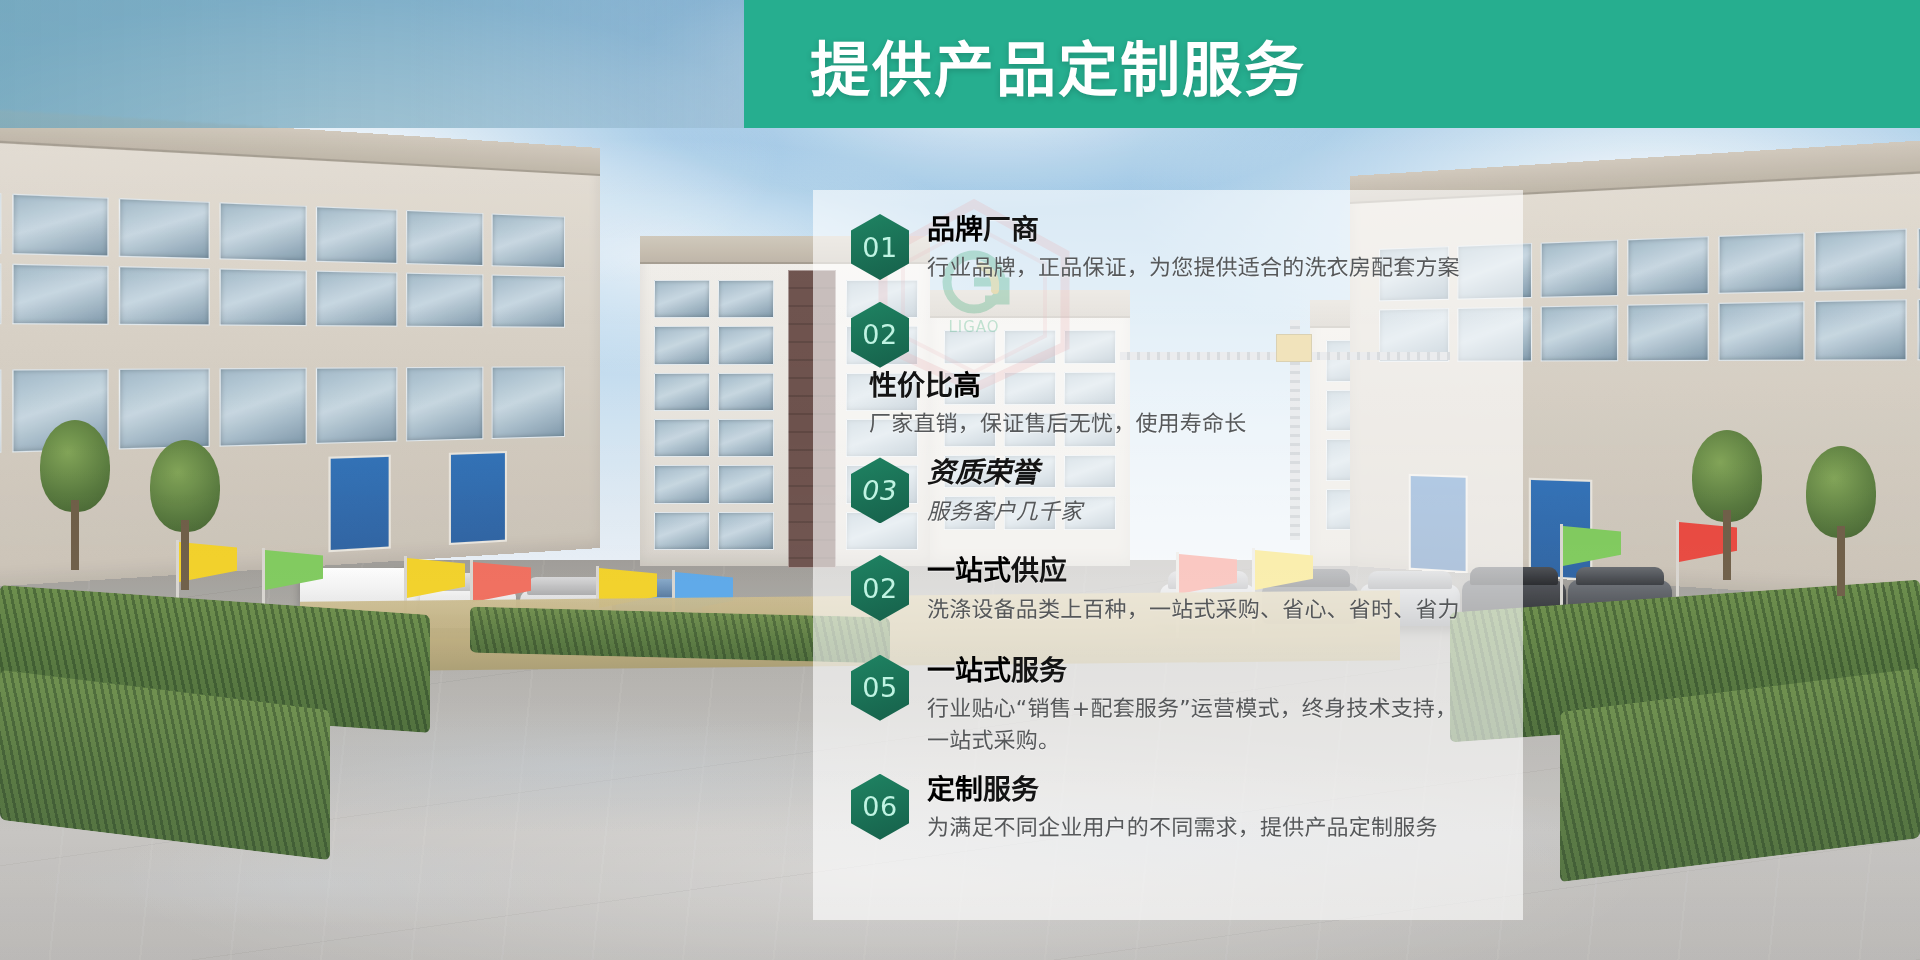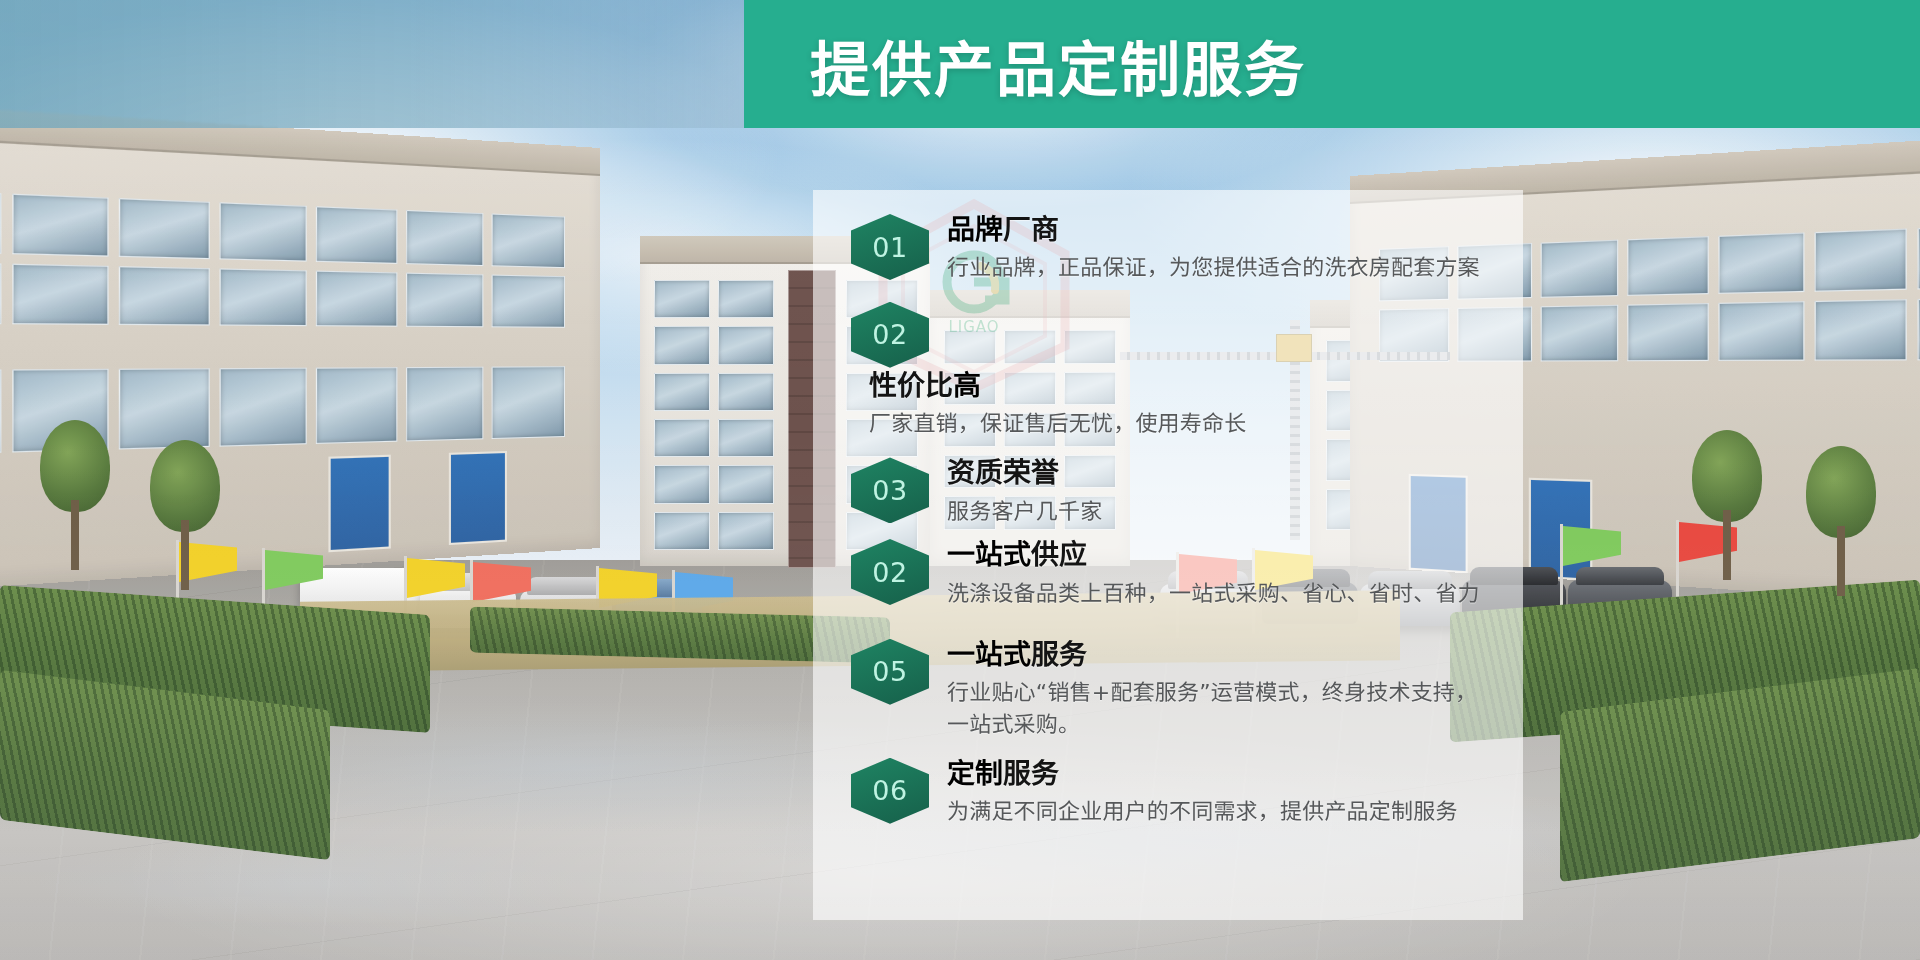--- a/index.html
+++ b/index.html
@@ -215,21 +215,21 @@
     position: relative;
     display: flex;
     align-items: flex-start;
     margin-bottom: 18px;
   }
   .item:last-child { margin-bottom: 0; }
 
   .hex {
     position: relative;
     flex: 0 0 auto;
-    width: 78px; height: 66px;
+    width: 58px; height: 66px;
     margin-top: 2px;
     clip-path: polygon(50% 0%, 100% 25%, 100% 75%, 50% 100%, 0% 75%, 0% 25%);
     background: linear-gradient(160deg, #1f8463 0%, #16604a 100%);
     display:flex; align-items:center; justify-content:center;
     color:#bff3e2;
     font-size: 27px;
     font-weight: 400;
     letter-spacing: .5px;
     font-family: "DejaVu Sans", "Liberation Sans", sans-serif;
   }
@@ -253,21 +253,21 @@
     font-size: 22px;
     line-height: 1.42;
     color: #56585a;
     letter-spacing: .2px;
     text-shadow: 0 1px 1px rgba(255,255,255,.5);
   }
 
   
   .item.i1 { margin-bottom: 16px; }
   .item.i2 { margin-bottom: 16px; flex-direction: column; }
-  .item.i3 { margin-bottom: 10px; }
+  .item.i3 { margin-bottom: 26px; font-style: italic; }
   .item.i4 { margin-bottom: 28px; }
   .item.i5 { margin-bottom: 16px; }
 </style>
 </head>
 <body>
 
 <div class="stage">
 
   <div class="photo">
     <div class="sky dim"></div>

